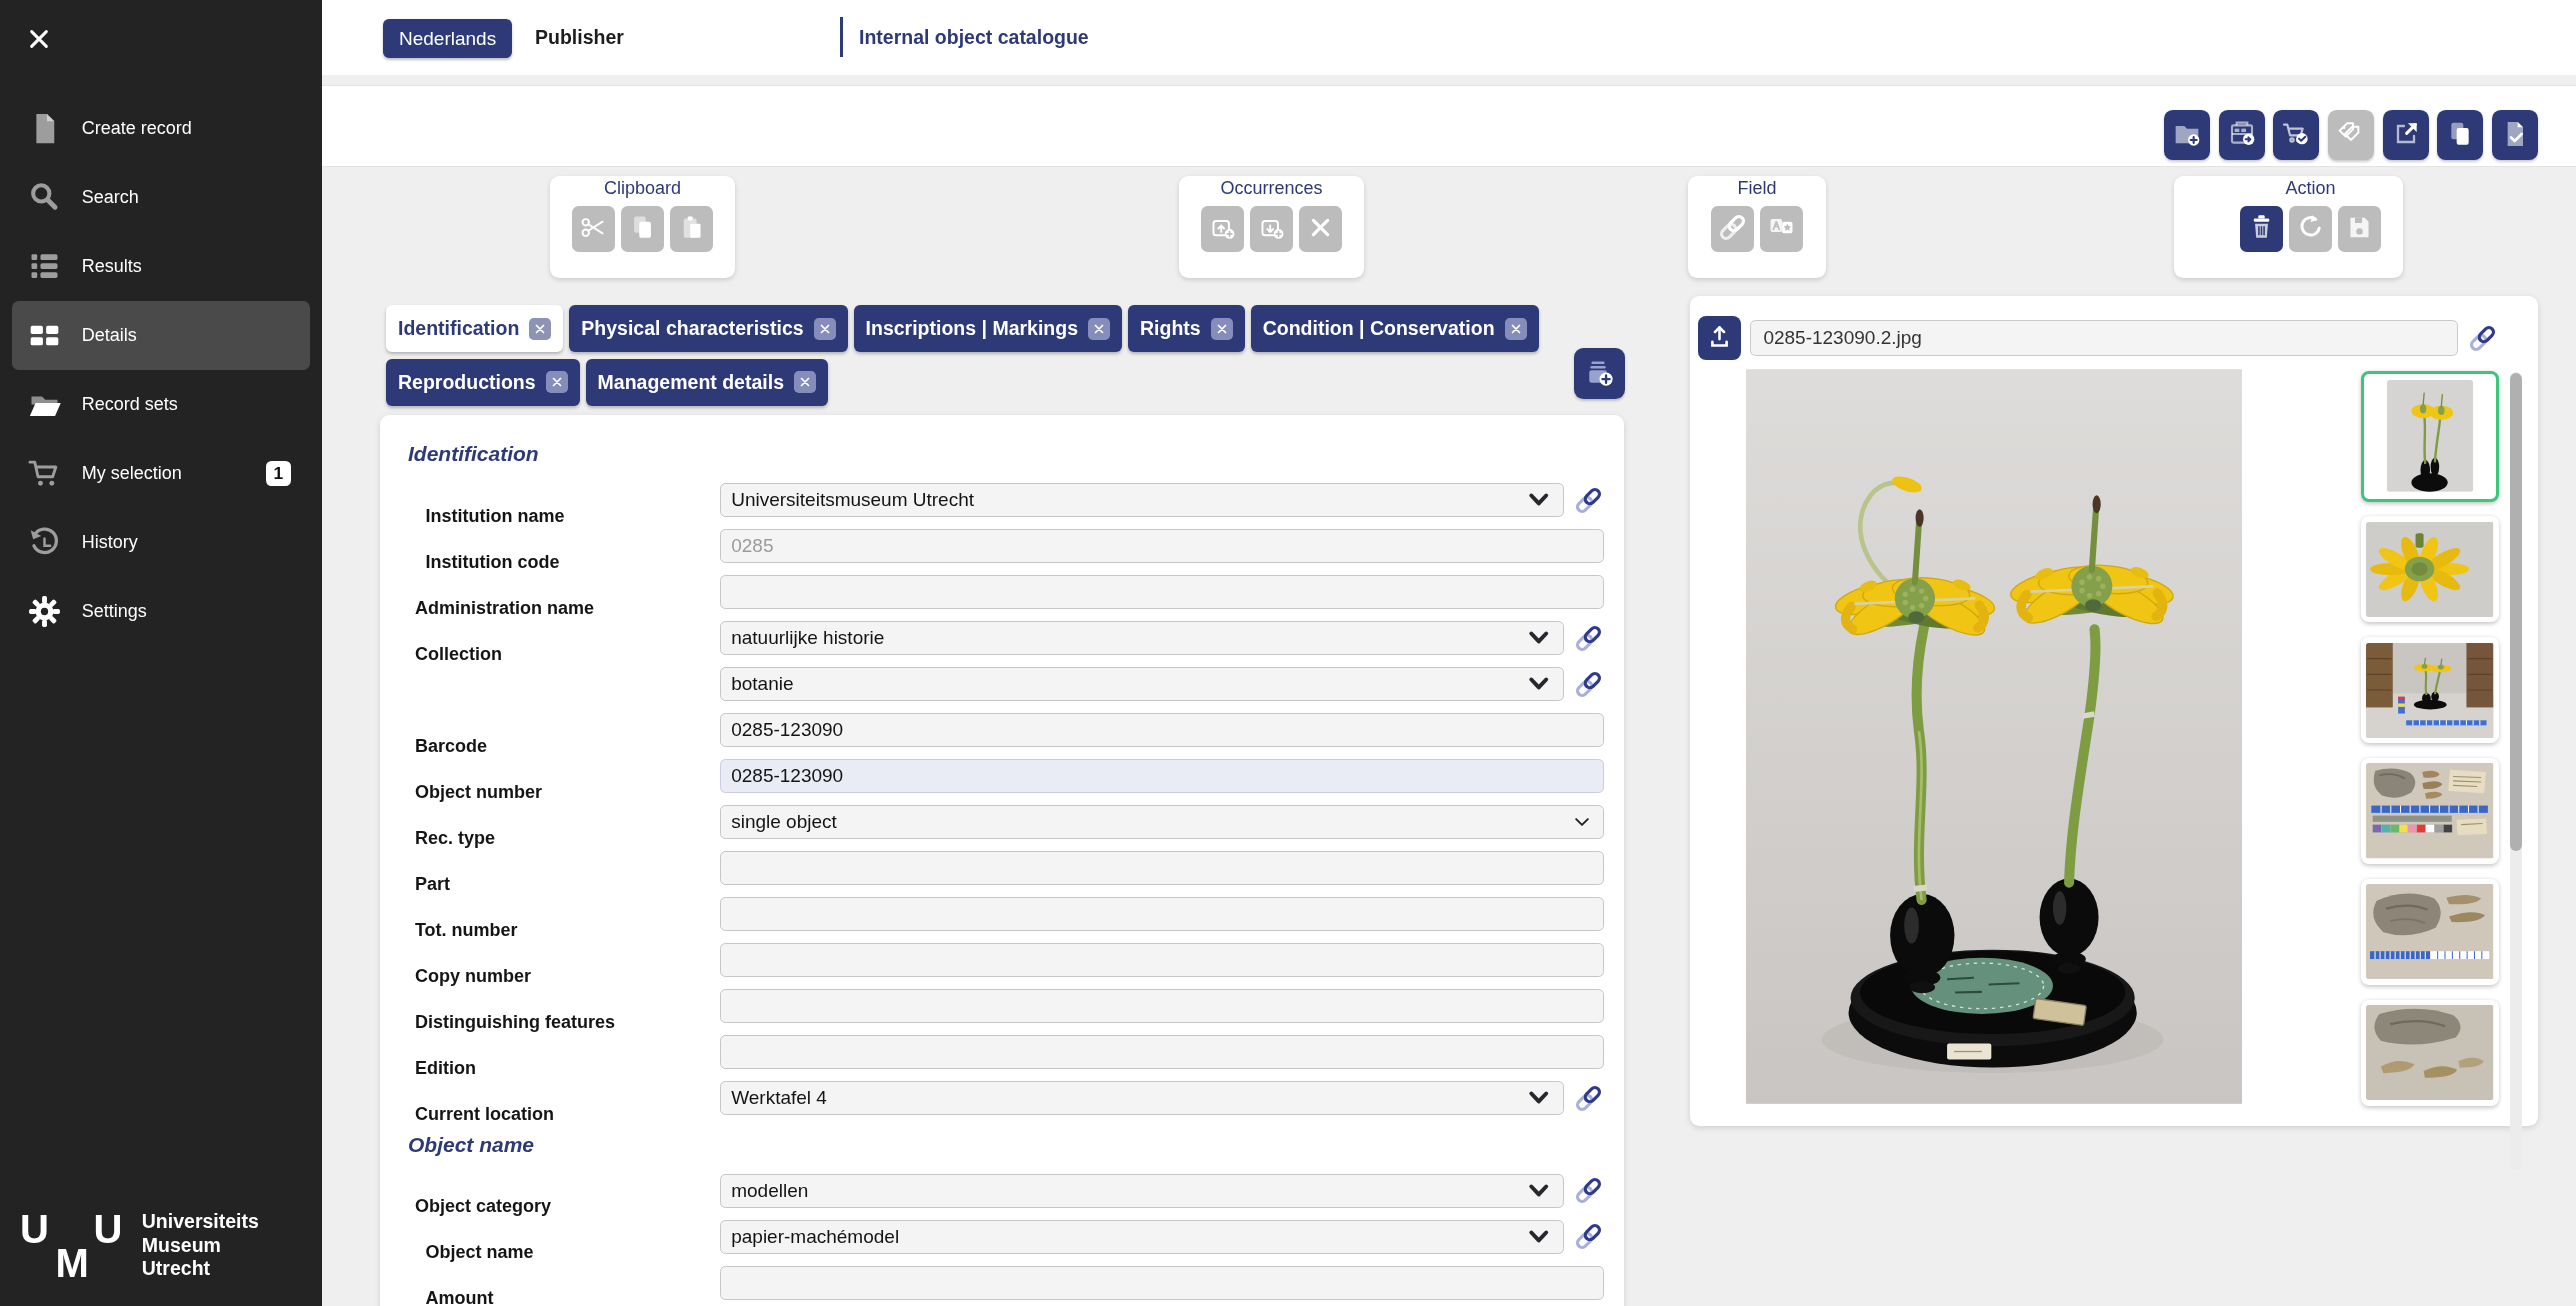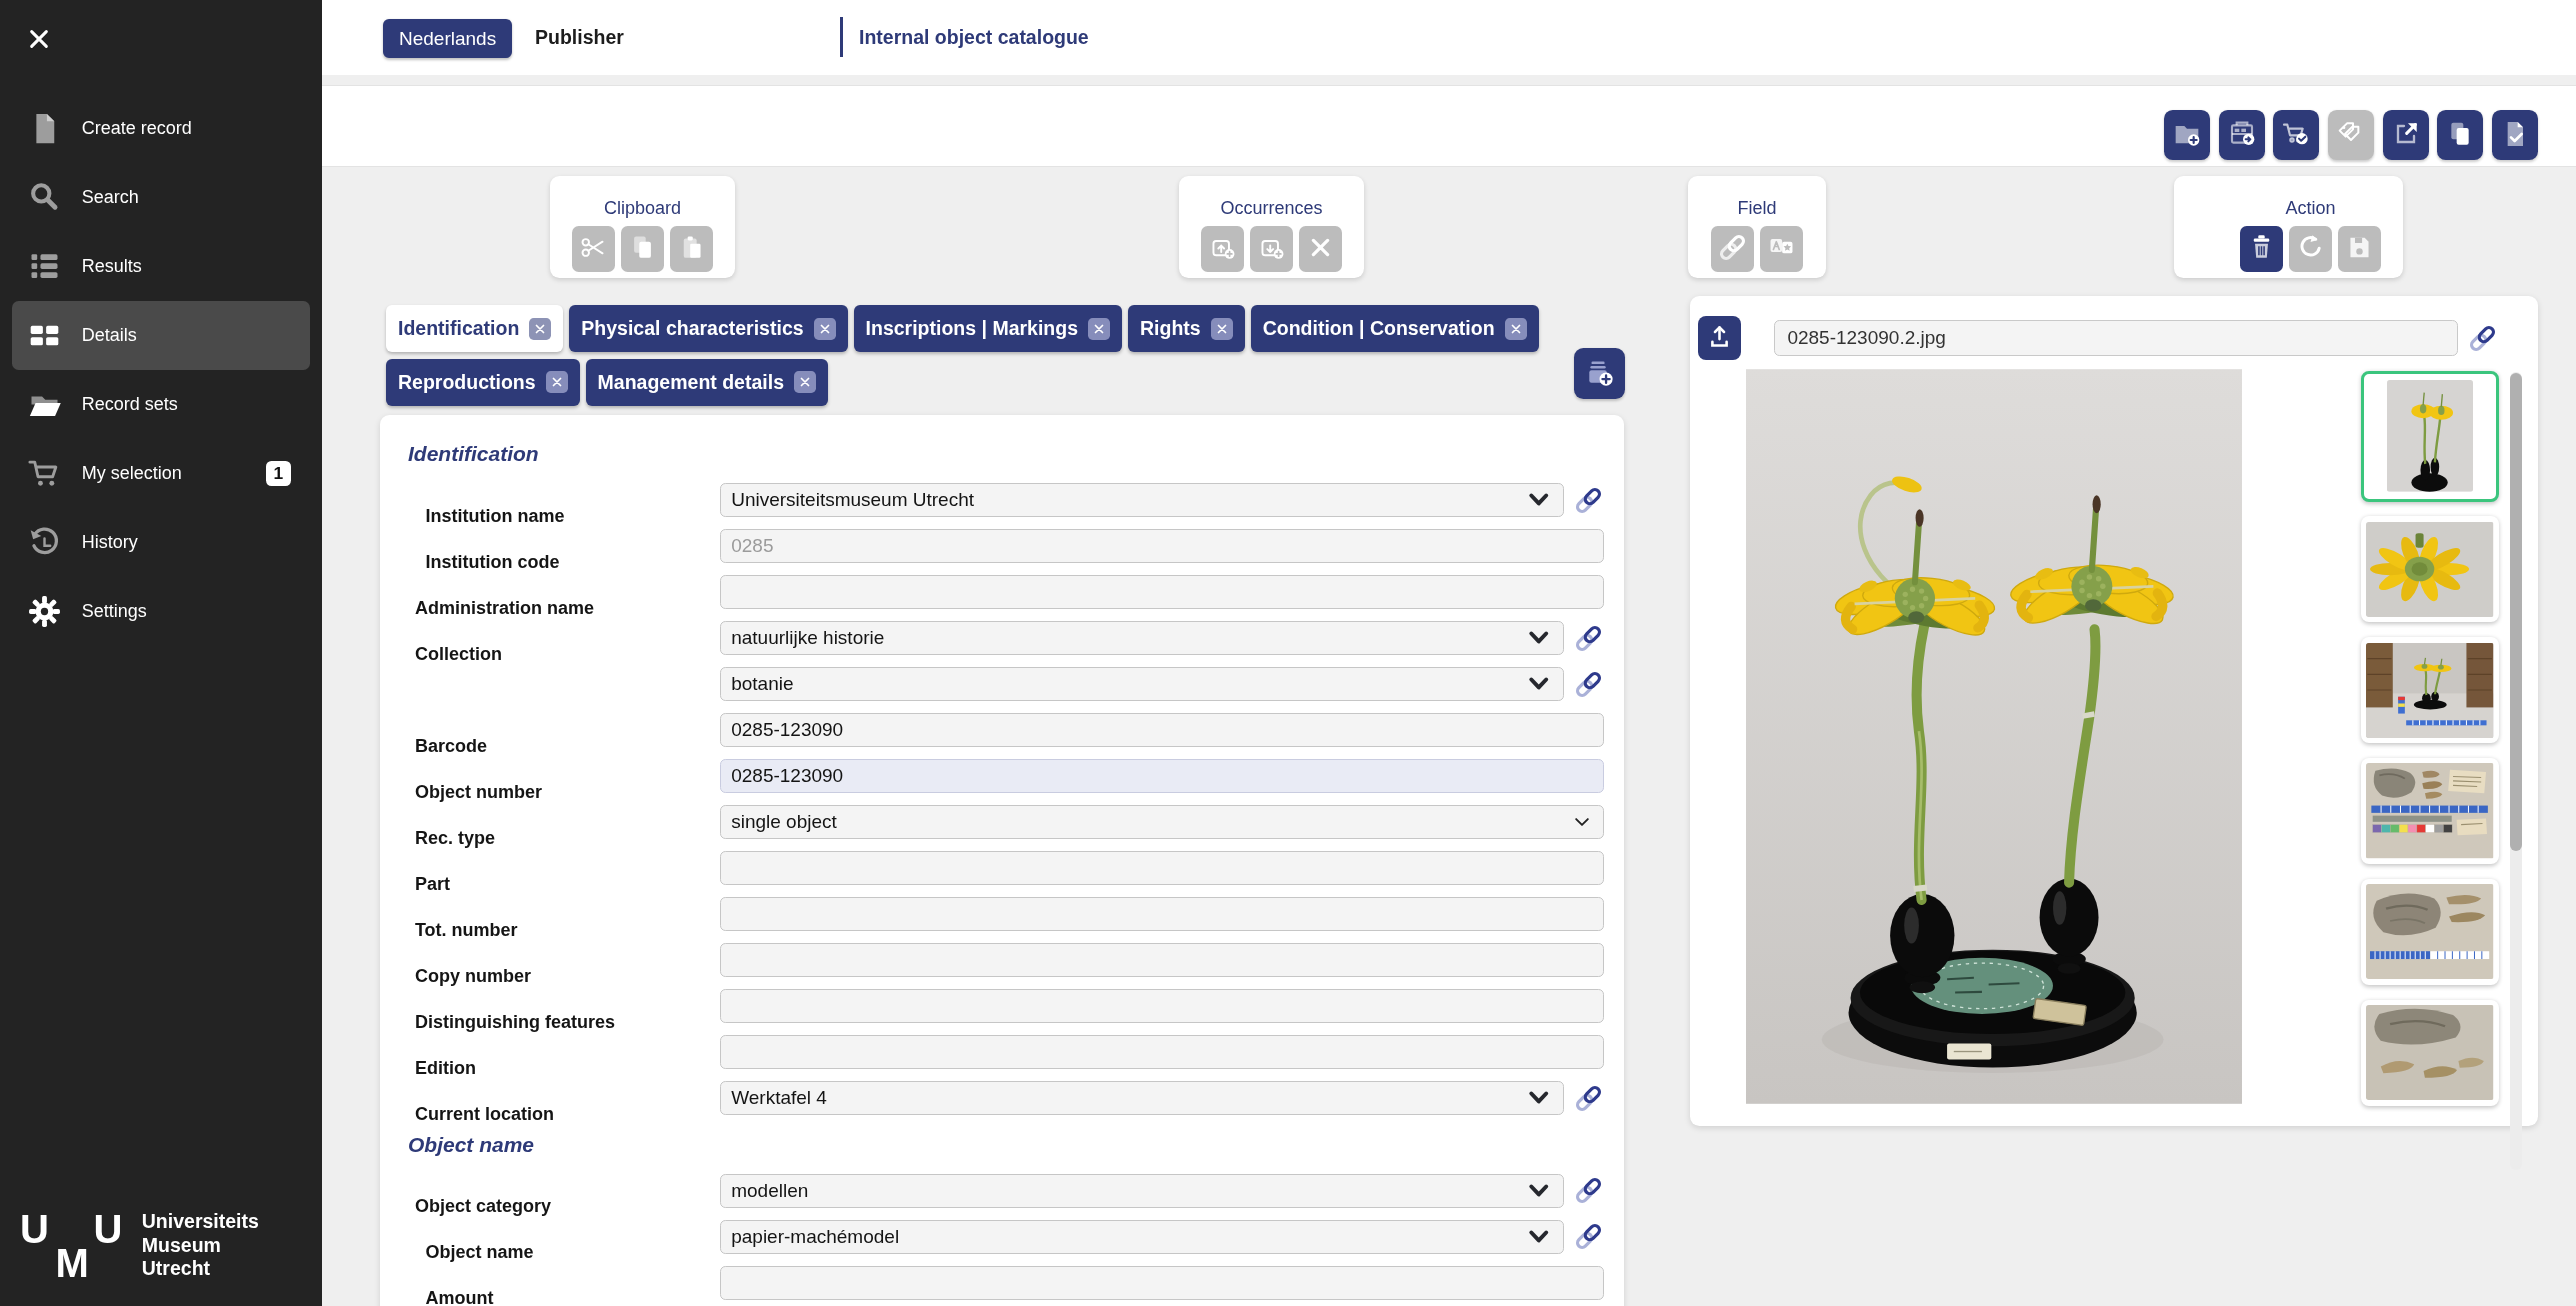--- a/index.html
+++ b/index.html
@@ -32,21 +32,21 @@
 
   
   .toolbar-band{position:absolute;left:322px;top:85px;width:2254px;height:80px;background:#fff;border-top:1.3px solid #e3e3e3;border-bottom:1.3px solid #e3e3e3;z-index:1;}
   .toolbar-row{position:absolute;top:110px;right:38px;display:flex;gap:8.7px;z-index:4;}
   .tb-btn{width:46px;height:50px;border:none;border-radius:8.7px;background:#2e3a78;cursor:pointer;display:flex;align-items:center;justify-content:center;padding:0;box-shadow:0 1.3px 2.7px rgba(0,0,0,.2);}
   .tb-btn.disabled{background:#bcbcbc;}
   .tb-btn svg{width:32px;height:32px;}
 
   
   .group-card{position:absolute;top:176px;height:102px;background:#fff;border-radius:9.4px;box-shadow:0 2px 5.4px rgba(0,0,0,.15);text-align:center;z-index:4;}
-  .group-label{margin-top:22px;font-size:18px;color:#2e3a78;}
+  .group-label{margin-top:2px;font-size:18px;color:#2e3a78;}
   .group-buttons{display:flex;gap:6px;justify-content:center;margin-top:6.7px;}
   .grp-btn{width:43px;height:46px;border:none;border-radius:6.7px;background:#bcbcbc;cursor:pointer;display:flex;align-items:center;justify-content:center;padding:0;}
   .grp-btn.primary{background:#2e3a78;}
   .grp-btn svg{width:31px;height:31px;}
 
   
   .tabs{position:absolute;left:386px;top:305px;width:1208px;z-index:4;}
   .tab-row{display:flex;gap:6px;margin-bottom:6.7px;}
   .tab{display:flex;align-items:center;height:47px;padding:0 12px;border-radius:6px;background:#2e3a78;color:#fff;font-size:19.5px;font-weight:600;cursor:pointer;box-shadow:0 2px 3.4px rgba(0,0,0,.25);white-space:nowrap;}
   .tab.active{background:#fff;color:#2e3a78;}
@@ -71,21 +71,21 @@
   .chev{width:25.5px;height:25.5px;flex:0 0 25.5px;}
   .chev.small{width:20px;height:20px;flex:0 0 20px;}
   .link-ic{width:31px;height:31px;flex:0 0 31px;cursor:pointer;}
   .link-ic svg{width:31px;height:31px;}
 
   
   .right-card{position:absolute;left:1690px;top:296px;width:848px;height:830px;background:#fff;border-radius:9.4px;box-shadow:0 2px 6.7px rgba(0,0,0,.13);z-index:3;}
   .media-head{display:flex;align-items:center;margin:20px 40px 0 8px;gap:9.4px;}
   .upload-btn{width:43px;height:44px;border:none;border-radius:8px;background:#2e3a78;cursor:pointer;display:flex;align-items:center;justify-content:center;padding:0;}
   .upload-btn svg{width:31px;height:31px;}
-  .filename-input{flex:1;height:36px;background:#f4f4f4;border:1.3px solid #c9c9c9;border-radius:5.4px;font-family:inherit;font-size:19px;color:#333;padding:0 12px;box-sizing:border-box;margin-left:24px;}
+  .filename-input{flex:1;height:36px;background:#f4f4f4;border:1.3px solid #c9c9c9;border-radius:5.4px;font-family:inherit;font-size:19px;color:#333;padding:0 12px;box-sizing:border-box;}
   .media-body{position:relative;margin-top:9.4px;}
   .main-image{margin-left:56px;width:496px;height:735px;}
   .main-image svg{width:496px;height:735px;display:block;}
   .thumbs{position:absolute;right:39px;top:1.3px;width:138px;display:flex;flex-direction:column;gap:14.8px;}
   .thumb{height:106px;background:#fff;border-radius:8px;box-shadow:0 1.3px 4px rgba(0,0,0,.22);padding:5.4px;box-sizing:border-box;cursor:pointer;}
   .thumb.selected{height:131px;border:3.4px solid #3bc57d;padding:6.7px 23px;}
   .thumb svg{width:100%;height:100%;display:block;border-radius:2.7px;}
   .thumb-track{position:absolute;right:16px;top:2.7px;width:12px;height:798px;background:#ececec;border-radius:6px;}
   .thumb-scroll{position:absolute;right:16px;top:4px;width:12px;height:478px;background:#b0b0b0;border-radius:6px;cursor:pointer;}
 </style>

